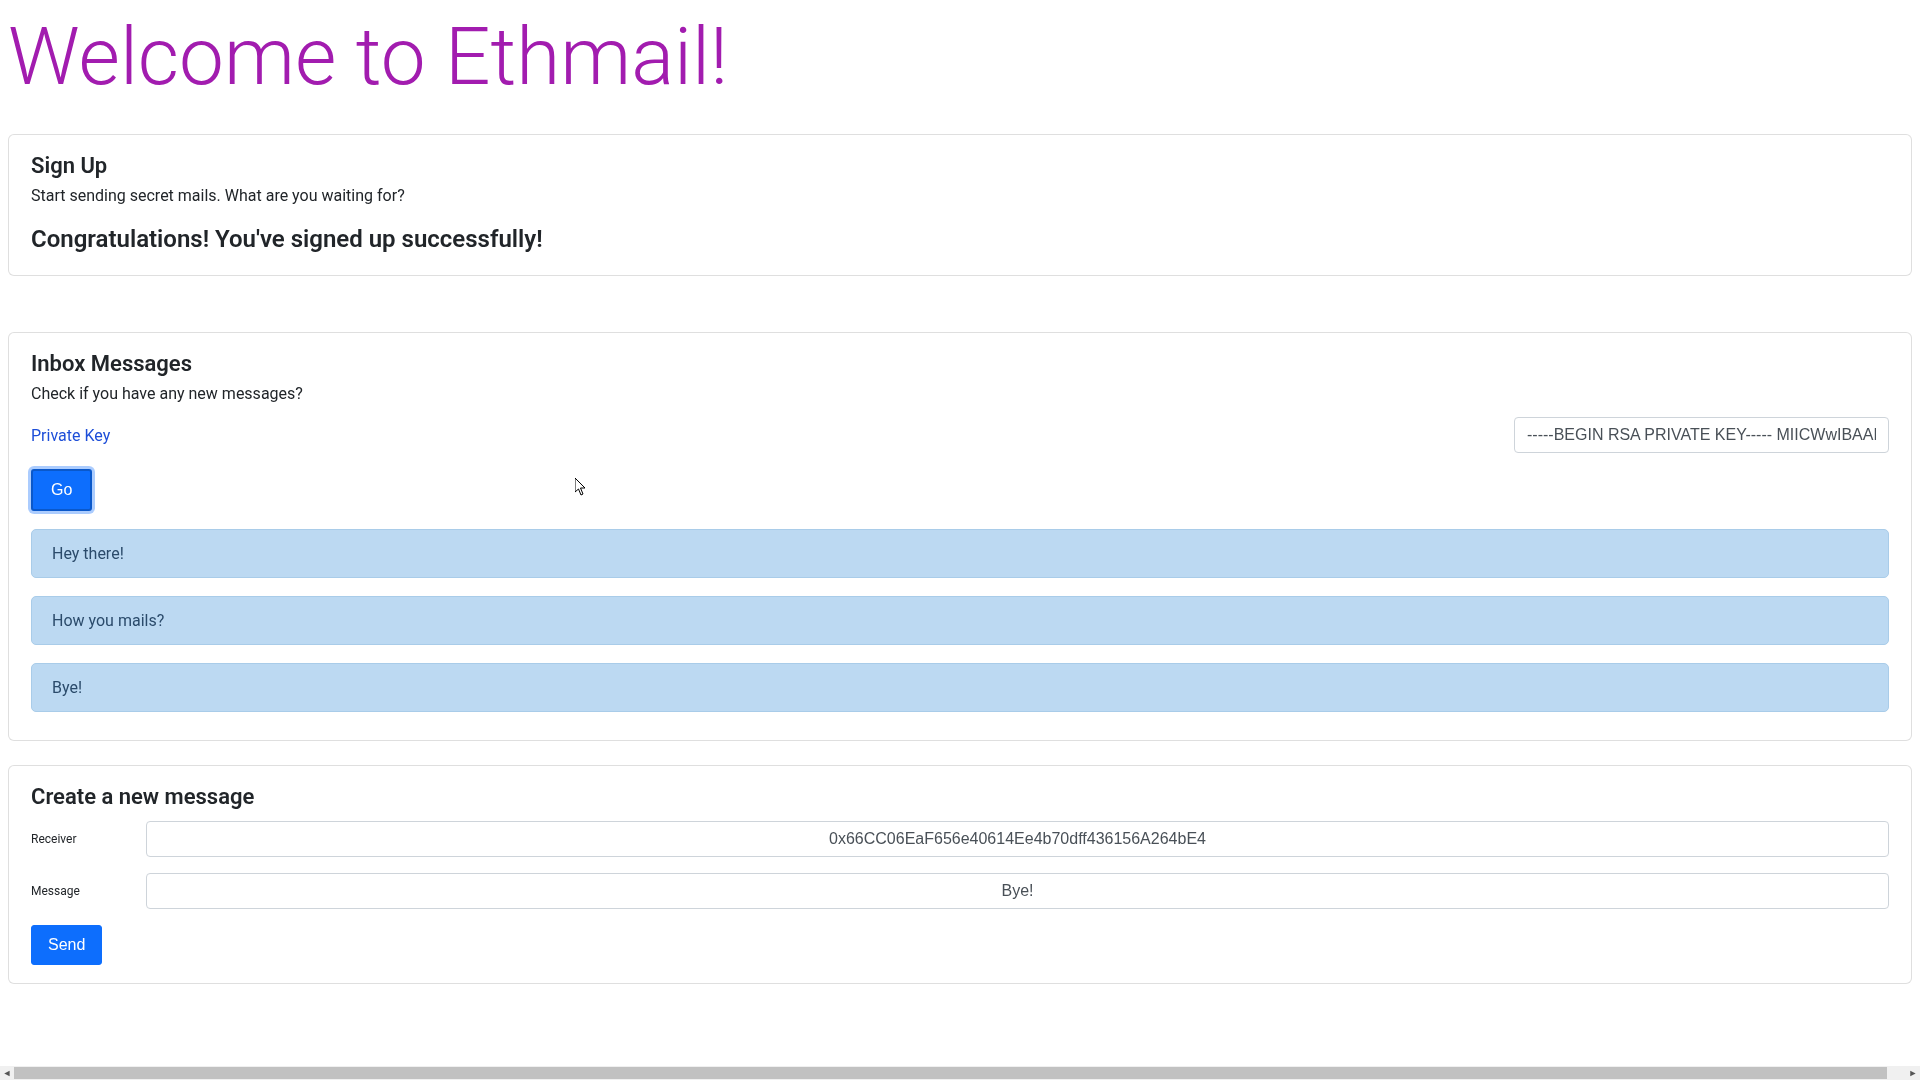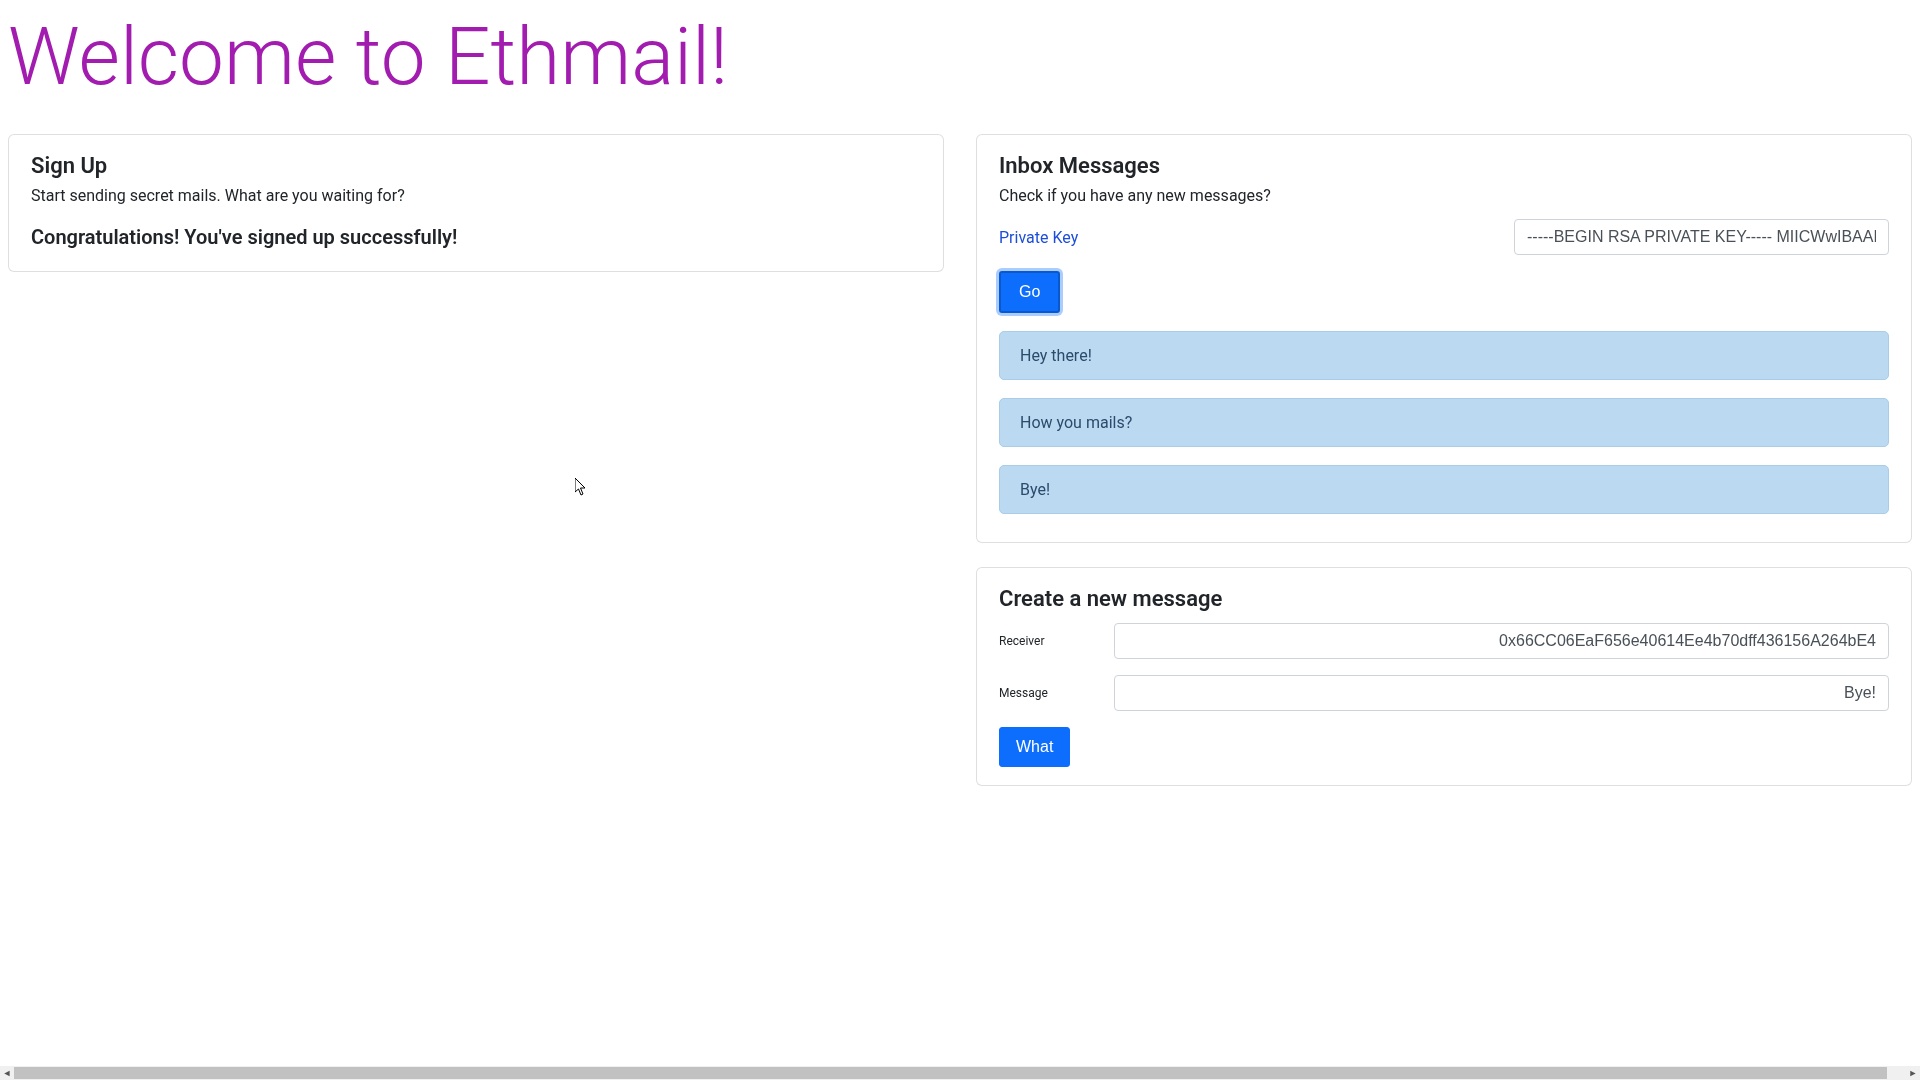--- a/index.html
+++ b/index.html
@@ -20,20 +20,21 @@
       font-size: 80px;
       font-weight: 300;
       padding: 10px 8px 30px;
       color: #a21caf;
     }
     
     .container {
       display: flex;
       gap: 32px;
       padding: 0 8px;
+      flex-direction: column;
     }
     
     .left-col, .right-col {
       flex: 1;
     }
     
     .card {
       border: 1px solid rgba(0,0,0,0.125);
       border-radius: 6px;
       padding: 18px 22px;
@@ -48,21 +49,21 @@
       color: #212529;
     }
     
     .card-subtitle {
       font-size: 16px;
       color: #212529;
       margin-bottom: 8px;
     }
     
     .success-msg {
-      font-size: 20px;
+      font-size: 24px;
       font-weight: 600;
       color: #212529;
       margin-top: 20px;
       margin-bottom: 4px;
     }
     
     .form-row {
       display: flex;
       align-items: center;
       margin-bottom: 16px;
@@ -77,21 +78,21 @@
     }
     
     .form-input {
       flex: 1;
       padding: 8px 12px;
       font-size: 16px;
       border: 1px solid #ced4da;
       border-radius: 4px;
       background: #fff;
       color: #495057;
-      text-align: right;
+      text-align: center;
     }
     
     .form-input.pk {
       text-align: center;
       margin-left: auto;
       max-width: 375px;
     }
     
     .form-row.pk-row {
       justify-content: space-between;
@@ -239,21 +240,21 @@
       <div class="compose-row">
         <label class="compose-label">Receiver</label>
         <input type="text" class="form-input" value="0x66CC06EaF656e40614Ee4b70dff436156A264bE4" style="">
       </div>
       
       <div class="compose-row">
         <label class="compose-label">Message</label>
         <input type="text" class="form-input" value="Bye!" style="">
       </div>
       
-      <button class="btn btn-primary">What</button>
+      <button class="btn btn-primary">Send</button>
     </div>
 
   </div>
 </div>
 
 <div class="scrollbar">
   <div class="scroll-arrow">◄</div>
   <div class="scroll-track">
     <div class="scroll-thumb"></div>
   </div>

